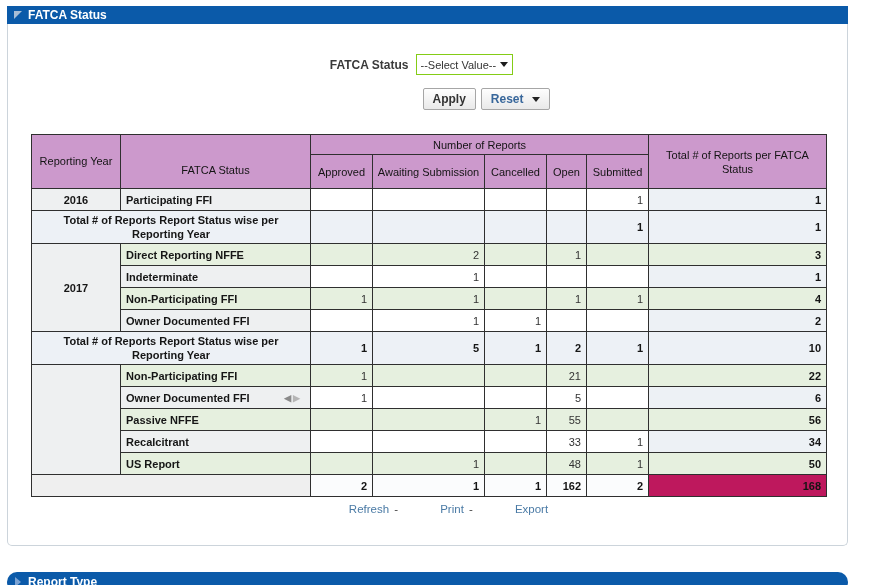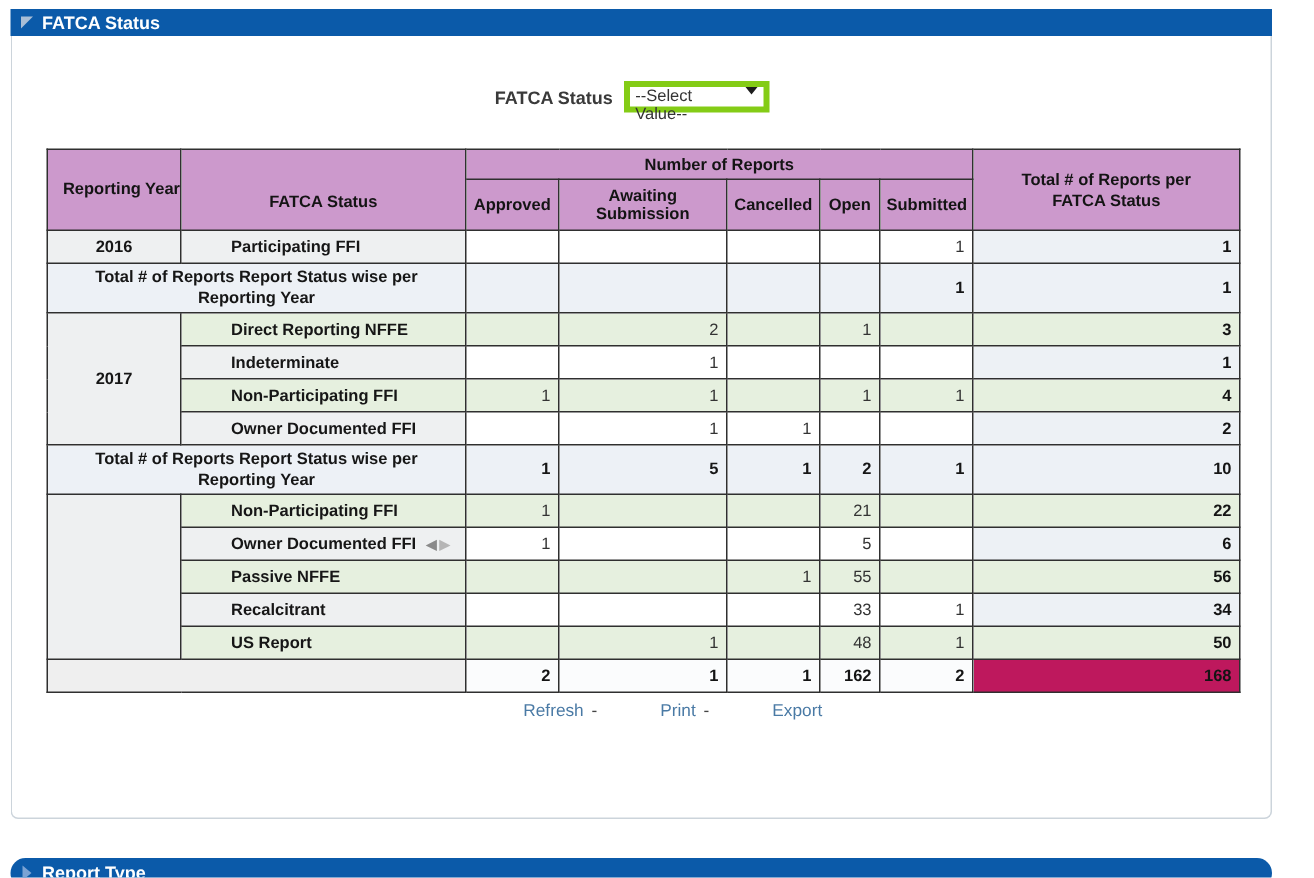--- a/index.html
+++ b/index.html
@@ -19,49 +19,49 @@
 
   
   .panel-body { position: absolute; left: 7px; top: 24px; width: 841px; height: 522px;
     border: 1px solid #ccd4db; border-top: none; border-radius: 0 0 5px 5px; background: #fff; }
 
   
   .filter-area { margin: 30px auto 0 auto; width: 200px; }
   .filter-row { display: flex; align-items: center; }
   .filter-label { width: 88px; text-align: right; font-size: 12px; font-weight: bold;
     color: #3a3a3a; padding-right: 7px; }
-  .select-box { width: 97px; height: 21px; border: 4px solid #84cc16; background: #fff;
-    display: flex; font-size: 11px; color: #333;
+  .select-box { width: 97px; height: 21px; border: 1px solid #84cc16; background: #fff;
+    display: flex; align-items: center; font-size: 11px; color: #333;
     padding: 0 4px; cursor: default; }
   .select-box .sel-text { flex: 1; }
   .sel-arrow { width: 0; height: 0; border-top: 5px solid #1c1c1c;
     border-left: 4px solid transparent; border-right: 4px solid transparent; margin-left: 3px; }
   .button-row { margin-top: 13px; padding-left: 95px; display: flex; gap: 5px; }
   .btn { height: 22px; border: 1px solid #a6a6a6; border-radius: 2px;
     background: linear-gradient(#fefefe, #e9e9e9); font-size: 12px; font-weight: bold;
     color: #333; padding: 0 9px; display: flex; align-items: center; cursor: pointer; }
   .btn-reset { color: #38679b; gap: 5px; }
   .btn-reset .sel-arrow { border-top-color: #222; }
 
   
   table.pivot { border-collapse: collapse; table-layout: fixed; margin: 24px 0 0 23px;
     width: 795px; font-size: 11px; }
   table.pivot th, table.pivot td { border: 1px solid #2f2f2f; overflow: hidden; }
-  thead th { background: #cc99cc; color: #141414; font-weight: bold; }
-  .th-ry { vertical-align: middle; text-align: right; line-height: 15px; }
+  thead th { background: #cc99cc; color: #141414; font-weight: normal; }
+  .th-ry { vertical-align: middle; text-align: center; line-height: 15px; }
   .th-fs { vertical-align: middle; text-align: center; padding-top: 16px; }
   .th-nr { height: 20px; text-align: center; }
   .th-sub { height: 34px; text-align: center; vertical-align: middle; padding: 2px 4px; }
   .th-total { vertical-align: middle; text-align: center; padding: 0 14px; line-height: 14px; }
 
   tbody td { height: 22px; }
   .year-cell { text-align: center; font-weight: bold; color: #161616; background: #eef0f1; vertical-align: middle; }
   .label-cell { font-weight: bold; color: #161616; padding-left: 5px; vertical-align: middle; }
   .label-cell .lab-inner { display: flex; align-items: center; }
-  .label-cell .lab-text { flex: 1; margin-left: 28px; }
+  .label-cell .lab-text { flex: 1; }
   .num-cell { text-align: right; padding-right: 5px; color: #333; vertical-align: middle; }
   .total-cell { text-align: right; padding-right: 5px; font-weight: bold; color: #141414; vertical-align: middle; }
 
   tr.shade-green .label-cell, tr.shade-green .num-cell, tr.shade-green .total-cell { background: #e6f0df; }
   tr.shade-plain .label-cell { background: #eef0f1; }
   tr.shade-plain .num-cell { background: #ffffff; }
   tr.shade-plain .total-cell { background: #edf1f5; }
 
   tr.row-subtotal td { background: #edf1f6; font-weight: bold; color: #161616; height: 33px; }
   .total-label-cell { text-align: center; vertical-align: middle; line-height: 14px; padding: 1px 8px; }
@@ -90,20 +90,27 @@
 
 <div class="panel-body">
 
   <div class="filter-area">
     <div class="filter-row">
       <span class="filter-label">FATCA Status</span>
       <div class="select-box">
         <span class="sel-text">--Select Value--</span>
         <span class="sel-arrow"></span>
       </div>
+    </div>
+    <div class="button-row">
+      <button class="btn">Apply</button>
+      <button class="btn btn-reset">
+        <span>Reset</span>
+        <span class="sel-arrow"></span>
+      </button>
     </div>
   </div>
 
   <table class="pivot">
     <colgroup>
       <col style="width:89px">
         <col style="width:190px">
         <col style="width:62px">
       <col style="width:112px">
         <col style="width:62px">

